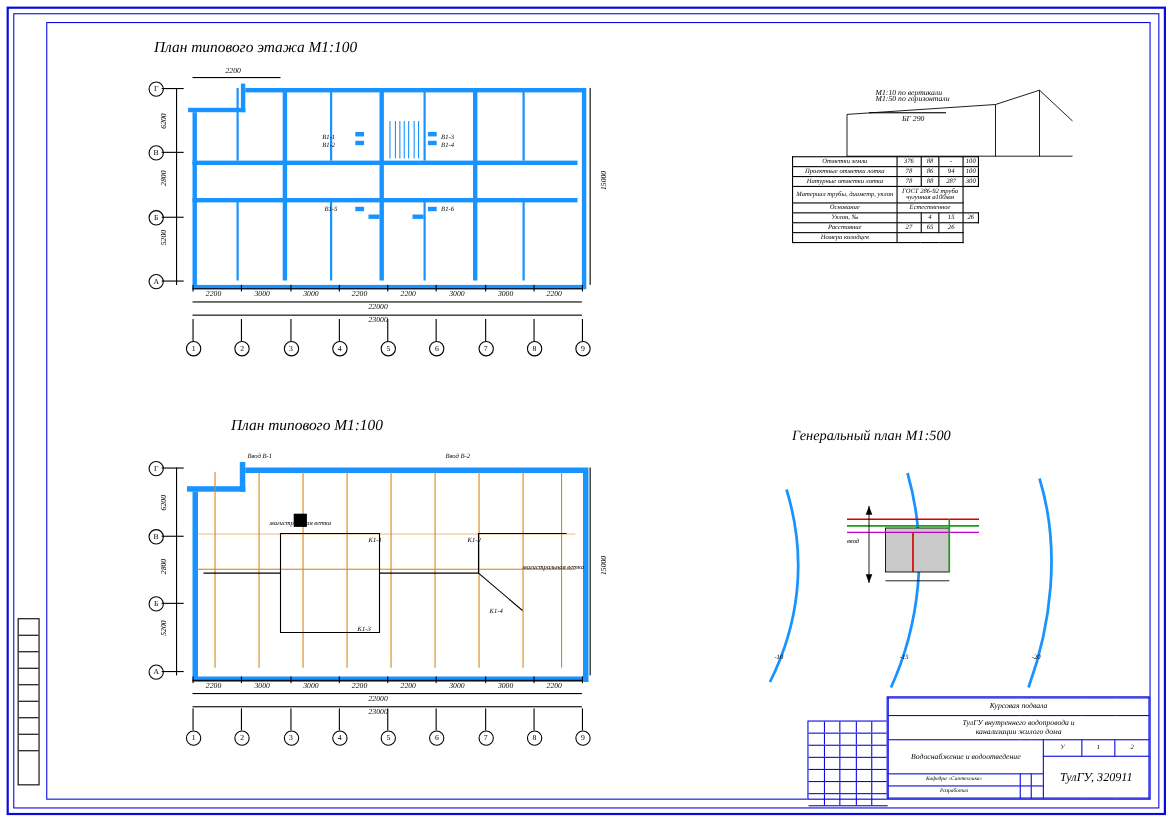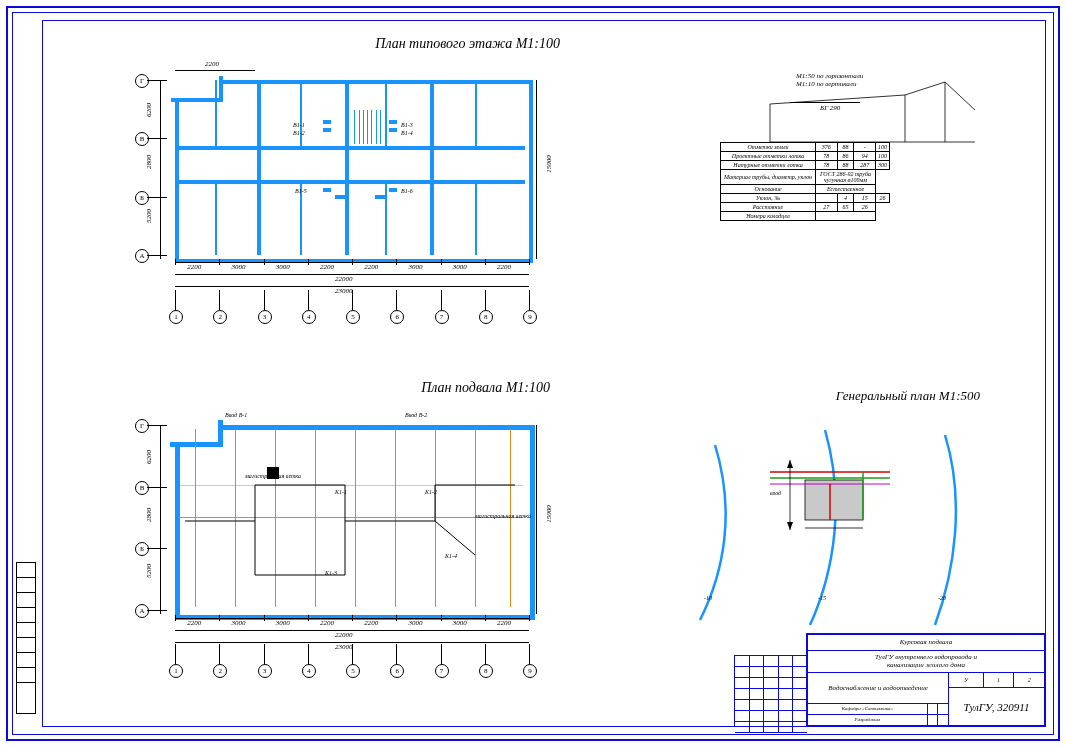--- a/index.html
+++ b/index.html
@@ -3,21 +3,21 @@
 <meta charset="utf-8">
 <style>
   html, body { margin: 0; padding: 0; width: 1066px; height: 747px; background: #fff; font-family: 'Times New Roman', serif; font-style: italic; color: #000; }
   .sheet { position: absolute; left: 0; top: 0; width: 1066px; height: 747px; }
   .frame-outer { position: absolute; left: 6px; top: 6px; right: 6px; bottom: 6px; border: 2px solid #0a0ae0; }
   .frame-mid   { position: absolute; left: 12px; top: 12px; right: 12px; bottom: 12px; border: 1.5px solid #0a0ae0; }
   .frame-inner { position: absolute; left: 42px; top: 20px; right: 20px; bottom: 20px; border: 1.5px solid #0a0ae0; }
   .fold-table { position:absolute; left:16px; top:562px; width:18px; height:150px; border:1px solid #000; }
   .fold-table .row { height: 14px; border-bottom:1px solid #000; }
 
-  .title, .subtitle { text-align: right; font-style: italic; }
+  .title, .subtitle { text-align: left; font-style: italic; }
   .sec { position: absolute; }
 
   
   .plan { position: relative; border: 3px solid #1993ff; background: #fff; }
   .wall-h { position:absolute; height:4px; background:#1993ff; }
   .wall-v { position:absolute; width:4px;  background:#1993ff; }
   .wall-thin-v { position:absolute; width:2px;  background:#1993ff; }
   .stair { position:absolute; display:flex; }
   .stair div { flex:1; border-right:1.5px solid #1993ff; }
   .tiny { font-size:6px; font-style: italic; color:#000; position:absolute; white-space:nowrap; }
@@ -216,21 +216,21 @@
 
     <svg width="280" height="80" style="position:absolute; left:0; top:0;">
       <line x1="50" y1="34" x2="185" y2="25" class="thin-line" stroke="#1993ff" stroke-width="2"></line>
       <line x1="185" y1="25" x2="225" y2="12" class="thin-line" stroke="#1993ff" stroke-width="2"></line>
       <line x1="225" y1="12" x2="255" y2="40" class="thin-line" stroke="#1993ff" stroke-width="2"></line>
       <line x1="50" y1="34" x2="50" y2="72" class="thin-line"></line>
       <line x1="185" y1="25" x2="185" y2="72" class="thin-line"></line>
       <line x1="225" y1="12" x2="225" y2="72" class="thin-line"></line>
       <line x1="50" y1="72" x2="255" y2="72" class="thin-line"></line>
     </svg>
-    <div class="tiny-black" style="left:76px; top:2px;">М1:50 по горизонтали</div>
+    <div class="tiny-black" style="left:76px; top:16px;">М1:50 по горизонтали</div>
     <div class="tiny-black" style="left:76px; top:10px;">М1:10 по вертикали</div>
     <div class="tiny-black" style="left:100px; top:34px;">БГ 290</div>
     <div class="axis-line-h" style="left:70px; top:32px; width:70px;"></div>
 
     <table class="tbl" style="position:absolute; left:0; top:72px; width:170px;">
       <tbody id="profile-rows">
           <tr>
             <td class="rowhead">Отметки земли</td>
             <td>376</td>
             <td>88</td>
@@ -274,21 +274,21 @@
           </tr>
           <tr>
             <td class="rowhead">Номера колодцев</td>
             <td colspan="3"></td>
           </tr>
         </tbody>
     </table>
   </div>
 
   <div class="sec" style="left:210px; top:380px; width:340px;">
-    <div class="title" style="font-size:14px;">План подвала М1:100</div>
+    <div class="title" style="font-size:14px;">План типового М1:100</div>
   </div>
   <div class="sec" id="basement" style="left:175px; top:425px; width:350px; height:185px;">
     <div class="plan" style="left:0; top:0; width:350px; height:185px; border-width:5px;"></div>
     <div style="position:absolute; left:-5px; top:-5px; width:48px; height:22px; background:#fff; border-right:5px solid #1993ff; border-bottom:5px solid #1993ff;"></div>
 
     <div id="bgridv">
         <div class="grid-v" style="left: 20px; top: 4px; height: 178px;"></div>
         <div class="grid-v" style="left: 60px; top: 4px; height: 178px;"></div>
         <div class="grid-v" style="left: 100px; top: 4px; height: 178px;"></div>
         <div class="grid-v" style="left: 140px; top: 4px; height: 178px;"></div>

